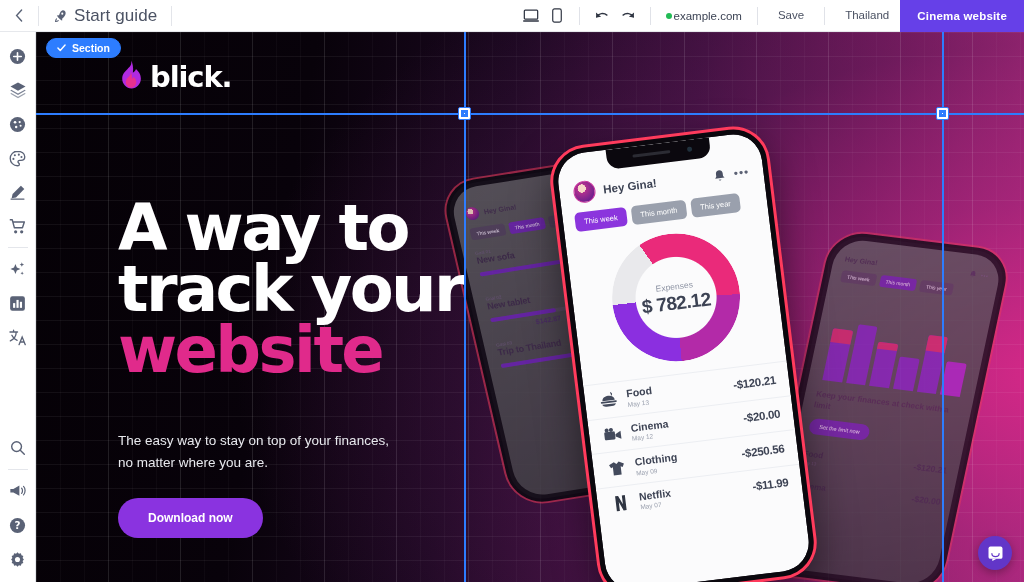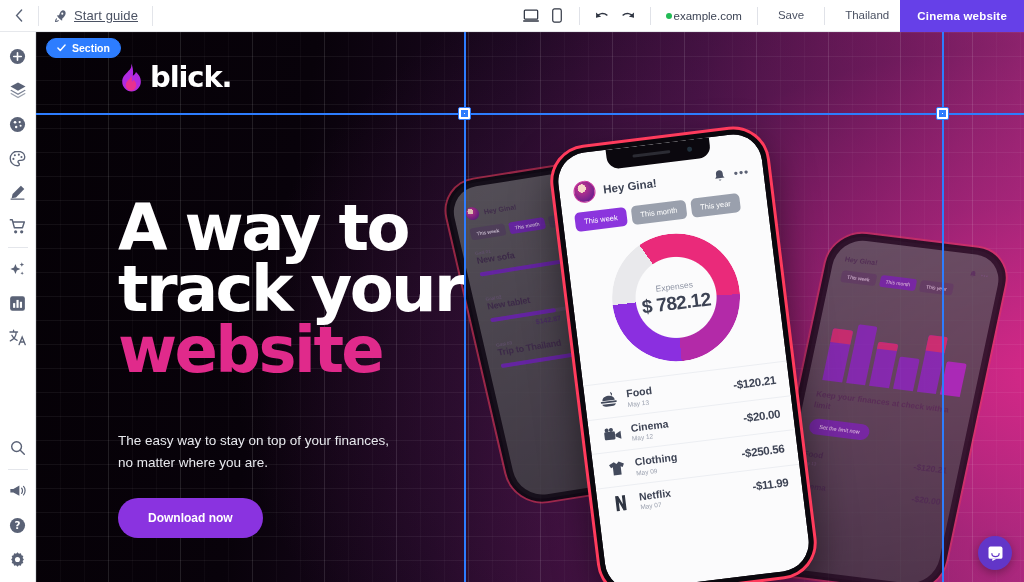--- a/index.html
+++ b/index.html
@@ -19,21 +19,21 @@
   }
   .tb-back {
     width: 38px; height: 31px; display: flex; align-items: center; justify-content: center;
     color: #5a6376; cursor: pointer; font-size: 13px;
   }
   .tb-div { width: 1px; height: 20px; background: #e3e5ea; }
   .tb-startguide {
     display: flex; align-items: center; gap: 7px; padding: 0 14px; height: 31px;
     cursor: pointer;
   }
-  .tb-startguide .lbl { font-size: 13px; color: #4b5263; letter-spacing: .1px; text-decoration: underline; }
+  .tb-startguide .lbl { font-size: 17px; color: #4b5263; letter-spacing: .1px; }
   .tb-spacer { flex: 1 1 auto; }
   .tb-right { display: flex; align-items: center; height: 31px; }
   .tb-iconbtn {
     width: 26px; height: 26px; display: flex; align-items: center; justify-content: center;
     color: #2f3542; cursor: pointer;
   }
   .tb-sep { width: 1px; height: 18px; background: #e0e2e8; margin: 0 9px; }
   .tb-domain {
     display: flex; align-items: center; gap: 2px; font-size: 11.5px; color: #3c4354;
     padding: 0 6px; cursor: pointer;
@@ -106,21 +106,21 @@
   
   .chips { position: absolute; top: 6px; left: 10px; display: flex; gap: 6px; z-index: 30; }
   .chip {
     display: flex; align-items: center; gap: 6px; height: 20px; padding: 0 10px;
     border-radius: 11px; font-size: 10.5px; color: #e9ecf5; cursor: pointer;
     background: #3a3c55; border: 1px solid #50536e;
   }
   .chip.sel { background: #2d7dff; border-color: #2d7dff; color: #fff; font-weight: bold; }
 
   
-  .logo { position: absolute; left: 82px; top: 28px; display: flex; align-items: center; gap: 7px; z-index: 12; }
+  .logo { position: absolute; left: 82px; top: 28px; display: flex; align-items: flex-start; gap: 7px; z-index: 12; }
   .logo .name {
     color: #fff; font-size: 29px; font-weight: bold; letter-spacing: -1.1px;
     font-family: "DejaVu Sans", sans-serif;
   }
   .headline {
     position: absolute; left: 82px; top: 160px; z-index: 12;
     font-family: "DejaVu Sans", sans-serif;
     font-weight: bold; font-size: 64px; line-height: .95;
     letter-spacing: -2.6px; color: #ffffff; margin-top: 6px;
   }

